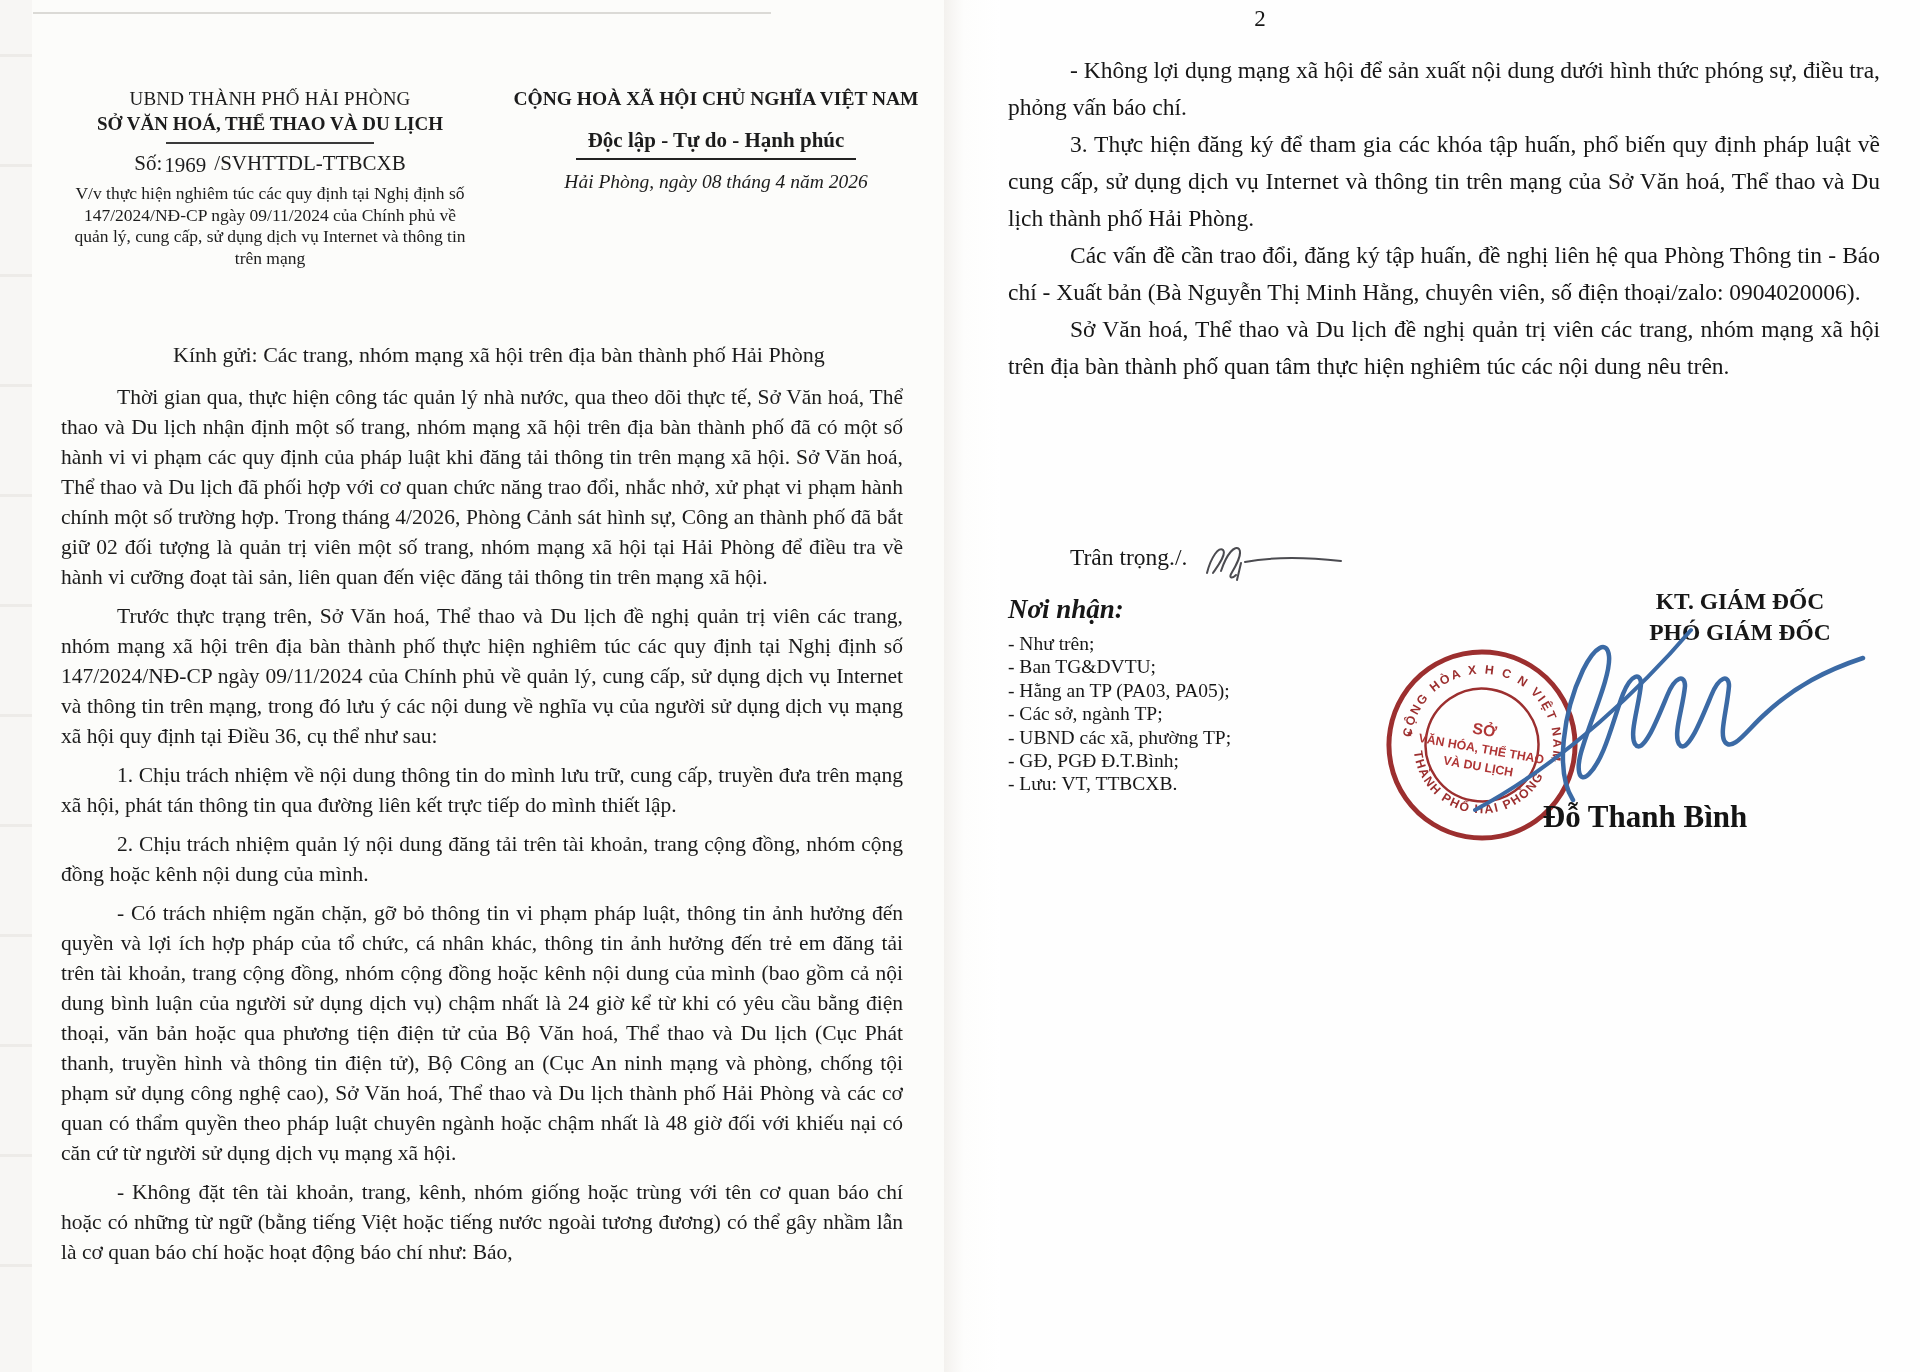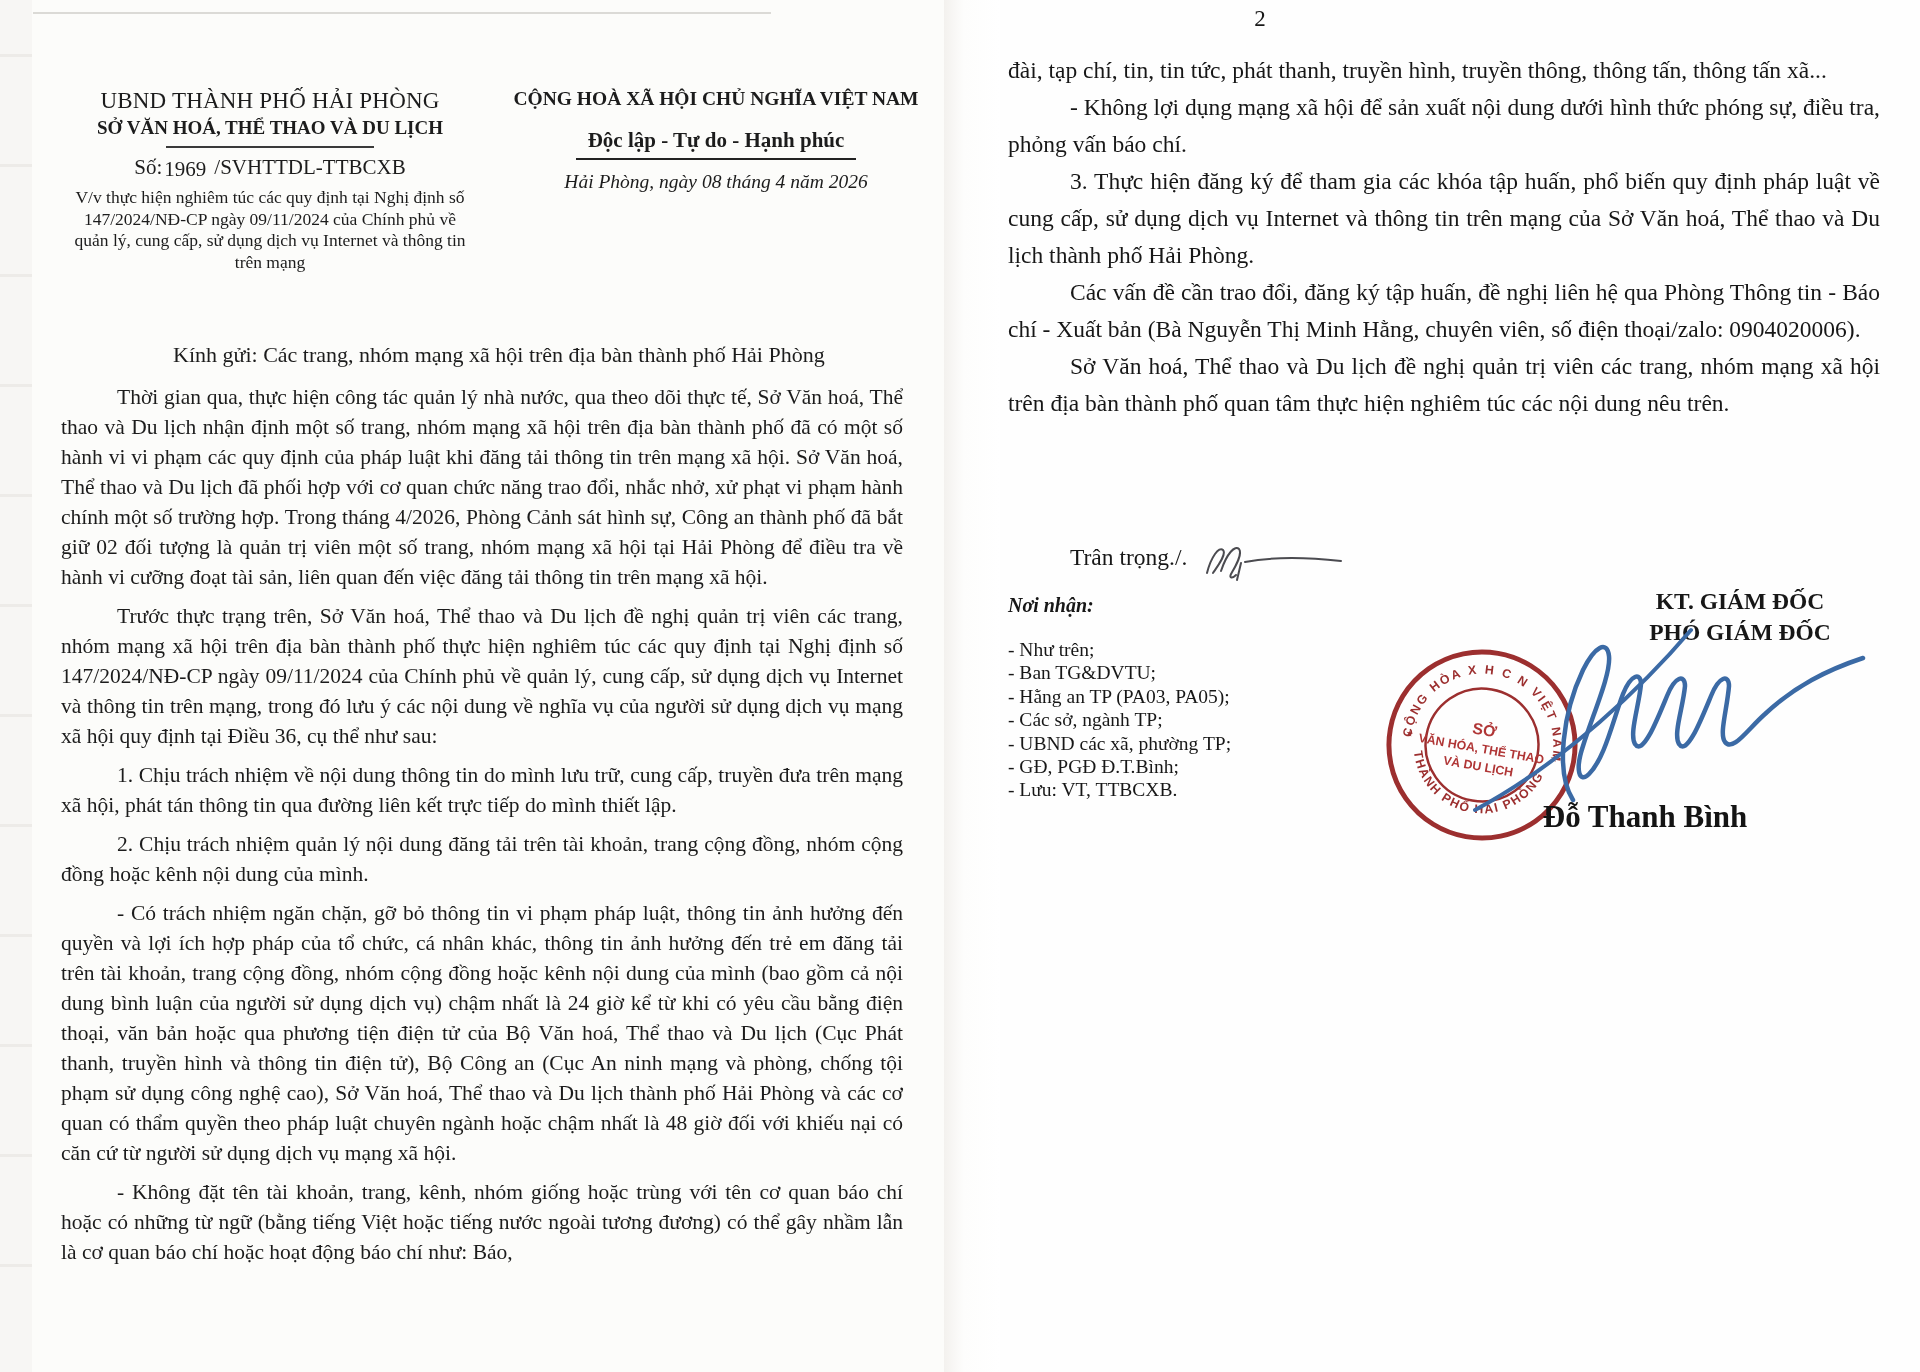--- a/index.html
+++ b/index.html
@@ -6,21 +6,21 @@
   .canvas{position:relative;width:1920px;height:1372px;background:#ffffff;overflow:hidden;
           font-family:"Liberation Serif",serif;color:#1c1c1c;}
 
   
   .page-left{position:absolute;left:0;top:0;width:944px;height:1372px;background:#fcfcfa;}
   .edge-strip{position:absolute;left:0;top:0;width:32px;height:1372px;
       background:repeating-linear-gradient(180deg,#f7f6f4 0 54px,#edebe8 54px 57px,#f7f6f4 57px 110px);}
   .edge-topline{position:absolute;left:33px;top:12px;width:738px;height:2px;background:#dbdad6;}
 
   .hdr-left{position:absolute;left:58px;top:88px;width:424px;text-align:center;}
-  .hdr-left .hl1{font-size:23px;letter-spacing:.2px;}
+  .hdr-left .hl1{font-size:19px;letter-spacing:.2px;}
   .hdr-left .hl2{font-size:19px;font-weight:bold;margin-top:3px;}
   .hdr-rule{width:208px;height:2px;background:#3a3a3a;margin:7px auto 7px auto;}
   .so-line{font-size:21px;}
   .so-num{display:inline-block;transform:translateY(2px);margin:0 8px 0 2px;}
   .subject{font-size:17.5px;line-height:21.5px;margin:7px auto 0 auto;width:392px;}
 
   .hdr-right{position:absolute;left:492px;top:88px;width:448px;text-align:center;}
   .hdr-right .hr1{font-size:19.5px;font-weight:bold;}
   .hdr-right .hr2{display:inline-block;font-size:21px;font-weight:bold;
                   border-bottom:2.5px solid #222;padding:0 12px 5px 12px;}
@@ -41,21 +41,21 @@
   .page-number{position:absolute;left:240px;top:6px;width:40px;text-align:center;font-size:23px;}
   .body-right{position:absolute;left:8px;top:52px;width:872px;}
   .body-right p{margin:0;font-size:23.5px;line-height:37px;text-align:justify;text-indent:62px;}
   .body-right p.noindent{text-indent:0;}
 
   .closing-row{position:absolute;left:8px;top:539px;width:600px;font-size:23.5px;}
   .closing-row .closing{padding-left:62px;}
   .initials{vertical-align:middle;margin-left:6px;}
 
   .recipients{position:absolute;left:8px;top:594px;width:400px;}
-  .rcp-label{font-size:20px;font-weight:bold;font-style:italic;margin-bottom:21px;}
+  .rcp-label{font-size:27px;font-weight:bold;font-style:italic;margin-bottom:7px;}
   .rcp-item{font-size:19.5px;line-height:23.4px;}
 
   .sig-titles{position:absolute;left:578px;top:586px;width:324px;text-align:center;
               font-size:23.5px;font-weight:bold;line-height:31px;}
 
   .seal-wrap{position:absolute;left:383px;top:646px;width:198px;height:198px;transform:rotate(10deg);}
   .seal-wrap svg{width:198px;height:198px;}
   .seal-arc{font-family:"Liberation Sans",sans-serif;font-weight:bold;font-size:12.5px;letter-spacing:2.2px;}
   .seal-arc-b{font-family:"Liberation Sans",sans-serif;font-weight:bold;font-size:12.5px;letter-spacing:1.6px;}
   .seal-c1{font-family:"Liberation Sans",sans-serif;font-weight:bold;font-size:16px;text-anchor:middle;}
@@ -101,21 +101,20 @@
       <p>- Không đặt tên tài khoản, trang, kênh, nhóm giống hoặc trùng với tên cơ quan báo chí hoặc có những từ ngữ (bằng tiếng Việt hoặc tiếng nước ngoài tương đương) có thể gây nhầm lẫn là cơ quan báo chí hoặc hoạt động báo chí như: Báo,</p>
     </div>
   </div>
 
   <div class="page-divider"></div>
 
   <div class="page-right">
     <div class="page-number">2</div>
 
     <div class="body-right">
-      <p class="noindent">đài, tạp chí, tin, tin tức, phát thanh, truyền hình, truyền thông, thông tấn, thông tấn xã...</p>
       <p>- Không lợi dụng mạng xã hội để sản xuất nội dung dưới hình thức phóng sự, điều tra, phỏng vấn báo chí.</p>
       <p>3. Thực hiện đăng ký để tham gia các khóa tập huấn, phổ biến quy định pháp luật về cung cấp, sử dụng dịch vụ Internet và thông tin trên mạng của Sở Văn hoá, Thể thao và Du lịch thành phố Hải Phòng.</p>
       <p>Các vấn đề cần trao đổi, đăng ký tập huấn, đề nghị liên hệ qua Phòng Thông tin - Báo chí - Xuất bản (Bà Nguyễn Thị Minh Hằng, chuyên viên, số điện thoại/zalo: 0904020006).</p>
       <p>Sở Văn hoá, Thể thao và Du lịch đề nghị quản trị viên các trang, nhóm mạng xã hội trên địa bàn thành phố quan tâm thực hiện nghiêm túc các nội dung nêu trên.</p>
     </div>
 
     <div class="closing-row">
       <span class="closing">Trân trọng./.</span>
       <svg class="initials" width="150" height="42" viewBox="0 0 150 42">
         <path d="M8 34 C12 18 20 7 24 11 C28 15 18 28 14 34 M22 32 C28 14 36 6 40 10 C44 15 36 28 32 35 C30 39 33 40 37 36 M42 24 L38 41 M46 23 C72 18 106 18 142 22" fill="none" stroke="#4b4b50" stroke-width="2" stroke-linecap="round"></path>

